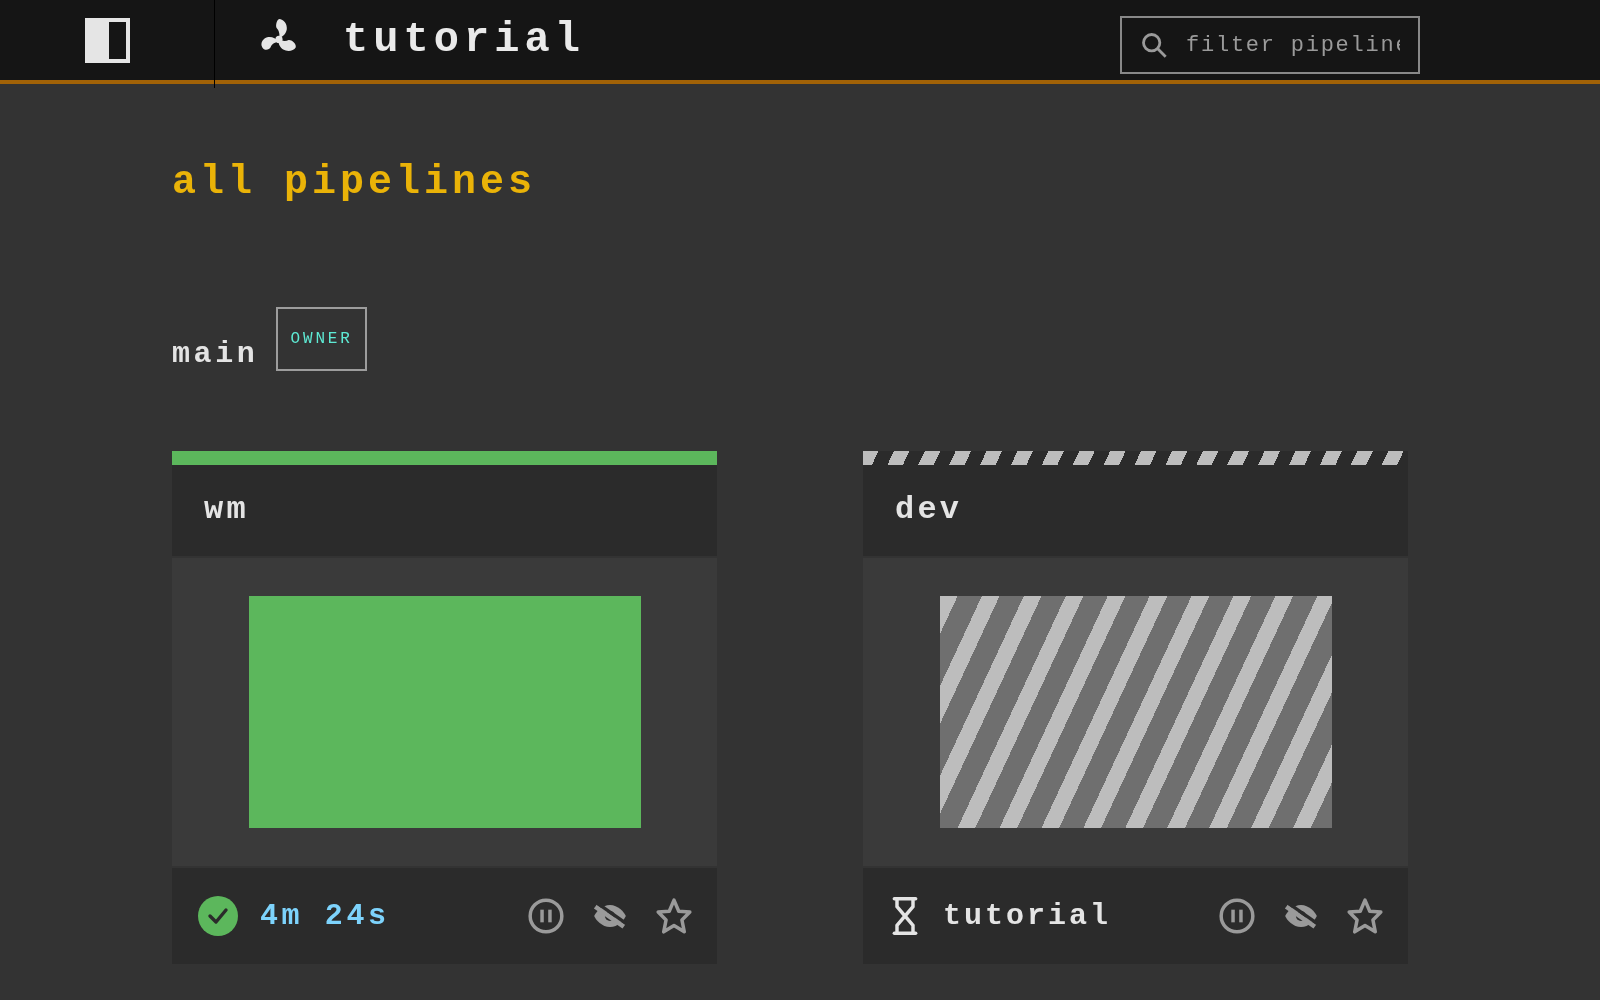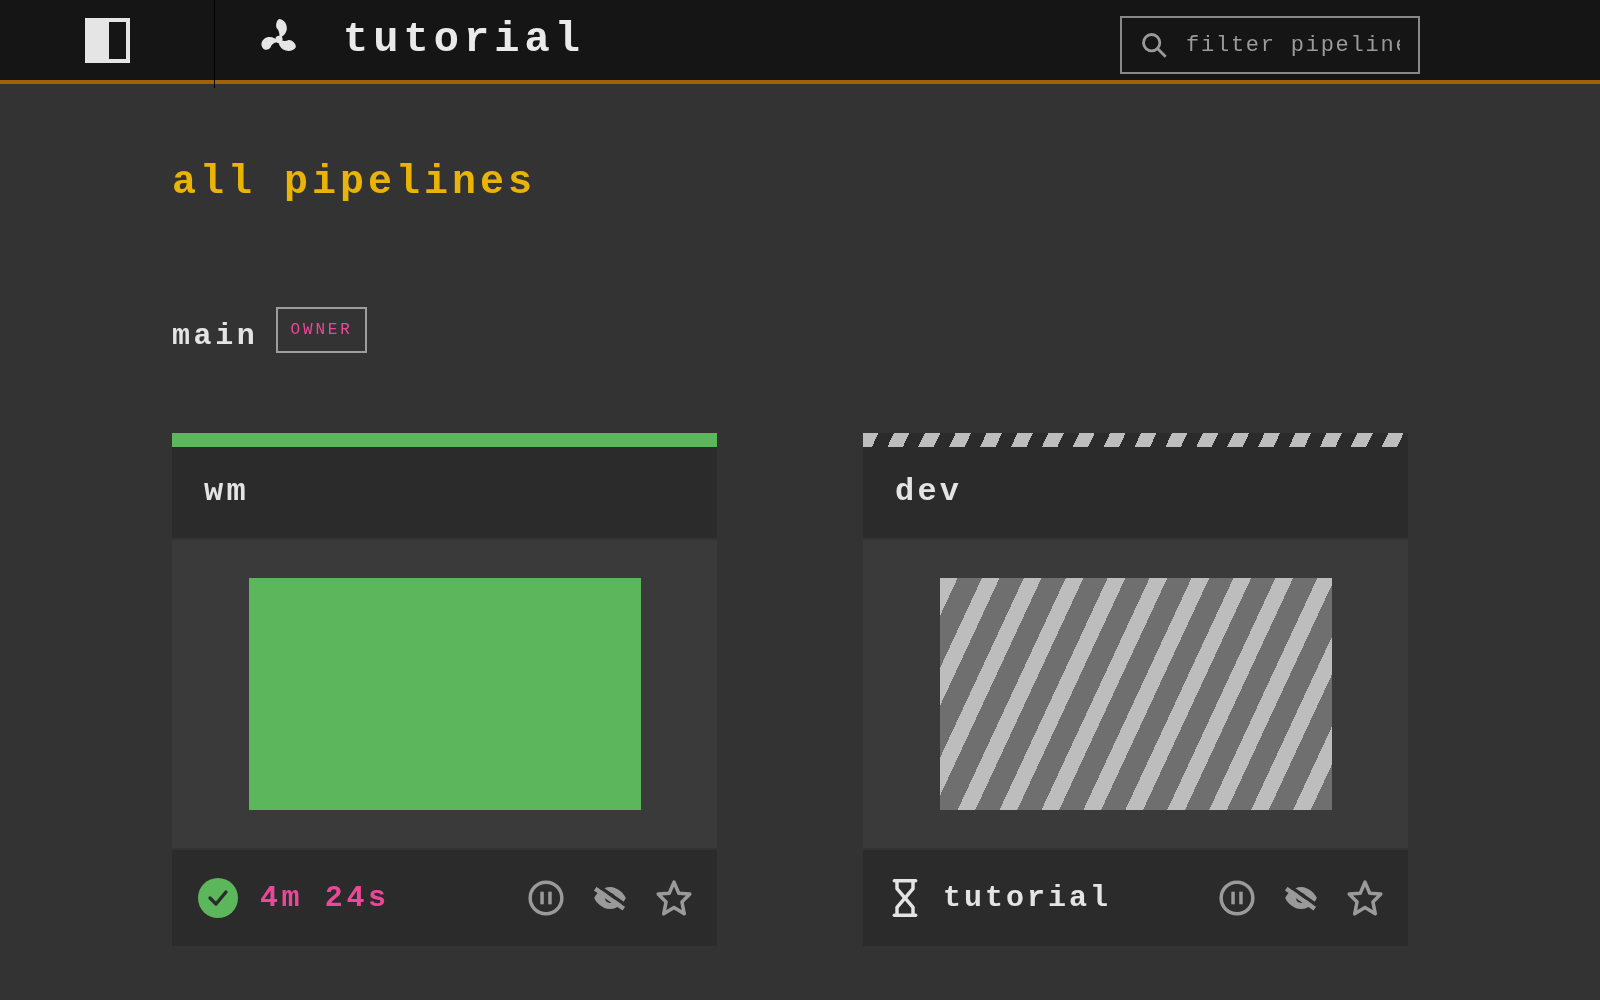--- a/index.html
+++ b/index.html
@@ -106,24 +106,24 @@
     gap: 18px;
   }
   .team-name {
     font-size: 30px;
     font-weight: 700;
     letter-spacing: 0.12em;
     color: #e4e4e4;
   }
   .owner-badge {
     border: 2px solid #9d9d9d;
-    padding: 12px 12px;
+    padding: 21px 12px;
     font-size: 16px;
     letter-spacing: 0.18em;
-    color: #ec4899;
+    color: #5eead4;
   }
 
   
   .cards {
     margin-top: 80px;
     display: flex;
     gap: 146px;
   }
   .card {
     width: 545px;
@@ -198,21 +198,21 @@
     width: 40px; height: 40px;
     border-radius: 50%;
     background: #5cb75c;
     display: flex; align-items: center; justify-content: center;
   }
   .success-icon svg { width: 24px; height: 24px; display:block; }
   .duration {
     font-size: 30px;
     font-weight: 700;
     letter-spacing: 0.12em;
-    color: #ec4899;
+    color: #7dd3fc;
   }
 
   .hourglass-icon { width: 32px; height: 40px; }
   .hourglass-icon svg { display:block; width:100%; height:100%; }
   .status-text {
     font-size: 30px;
     font-weight: 700;
     letter-spacing: 0.1em;
     color: #e4e4e4;
   }

